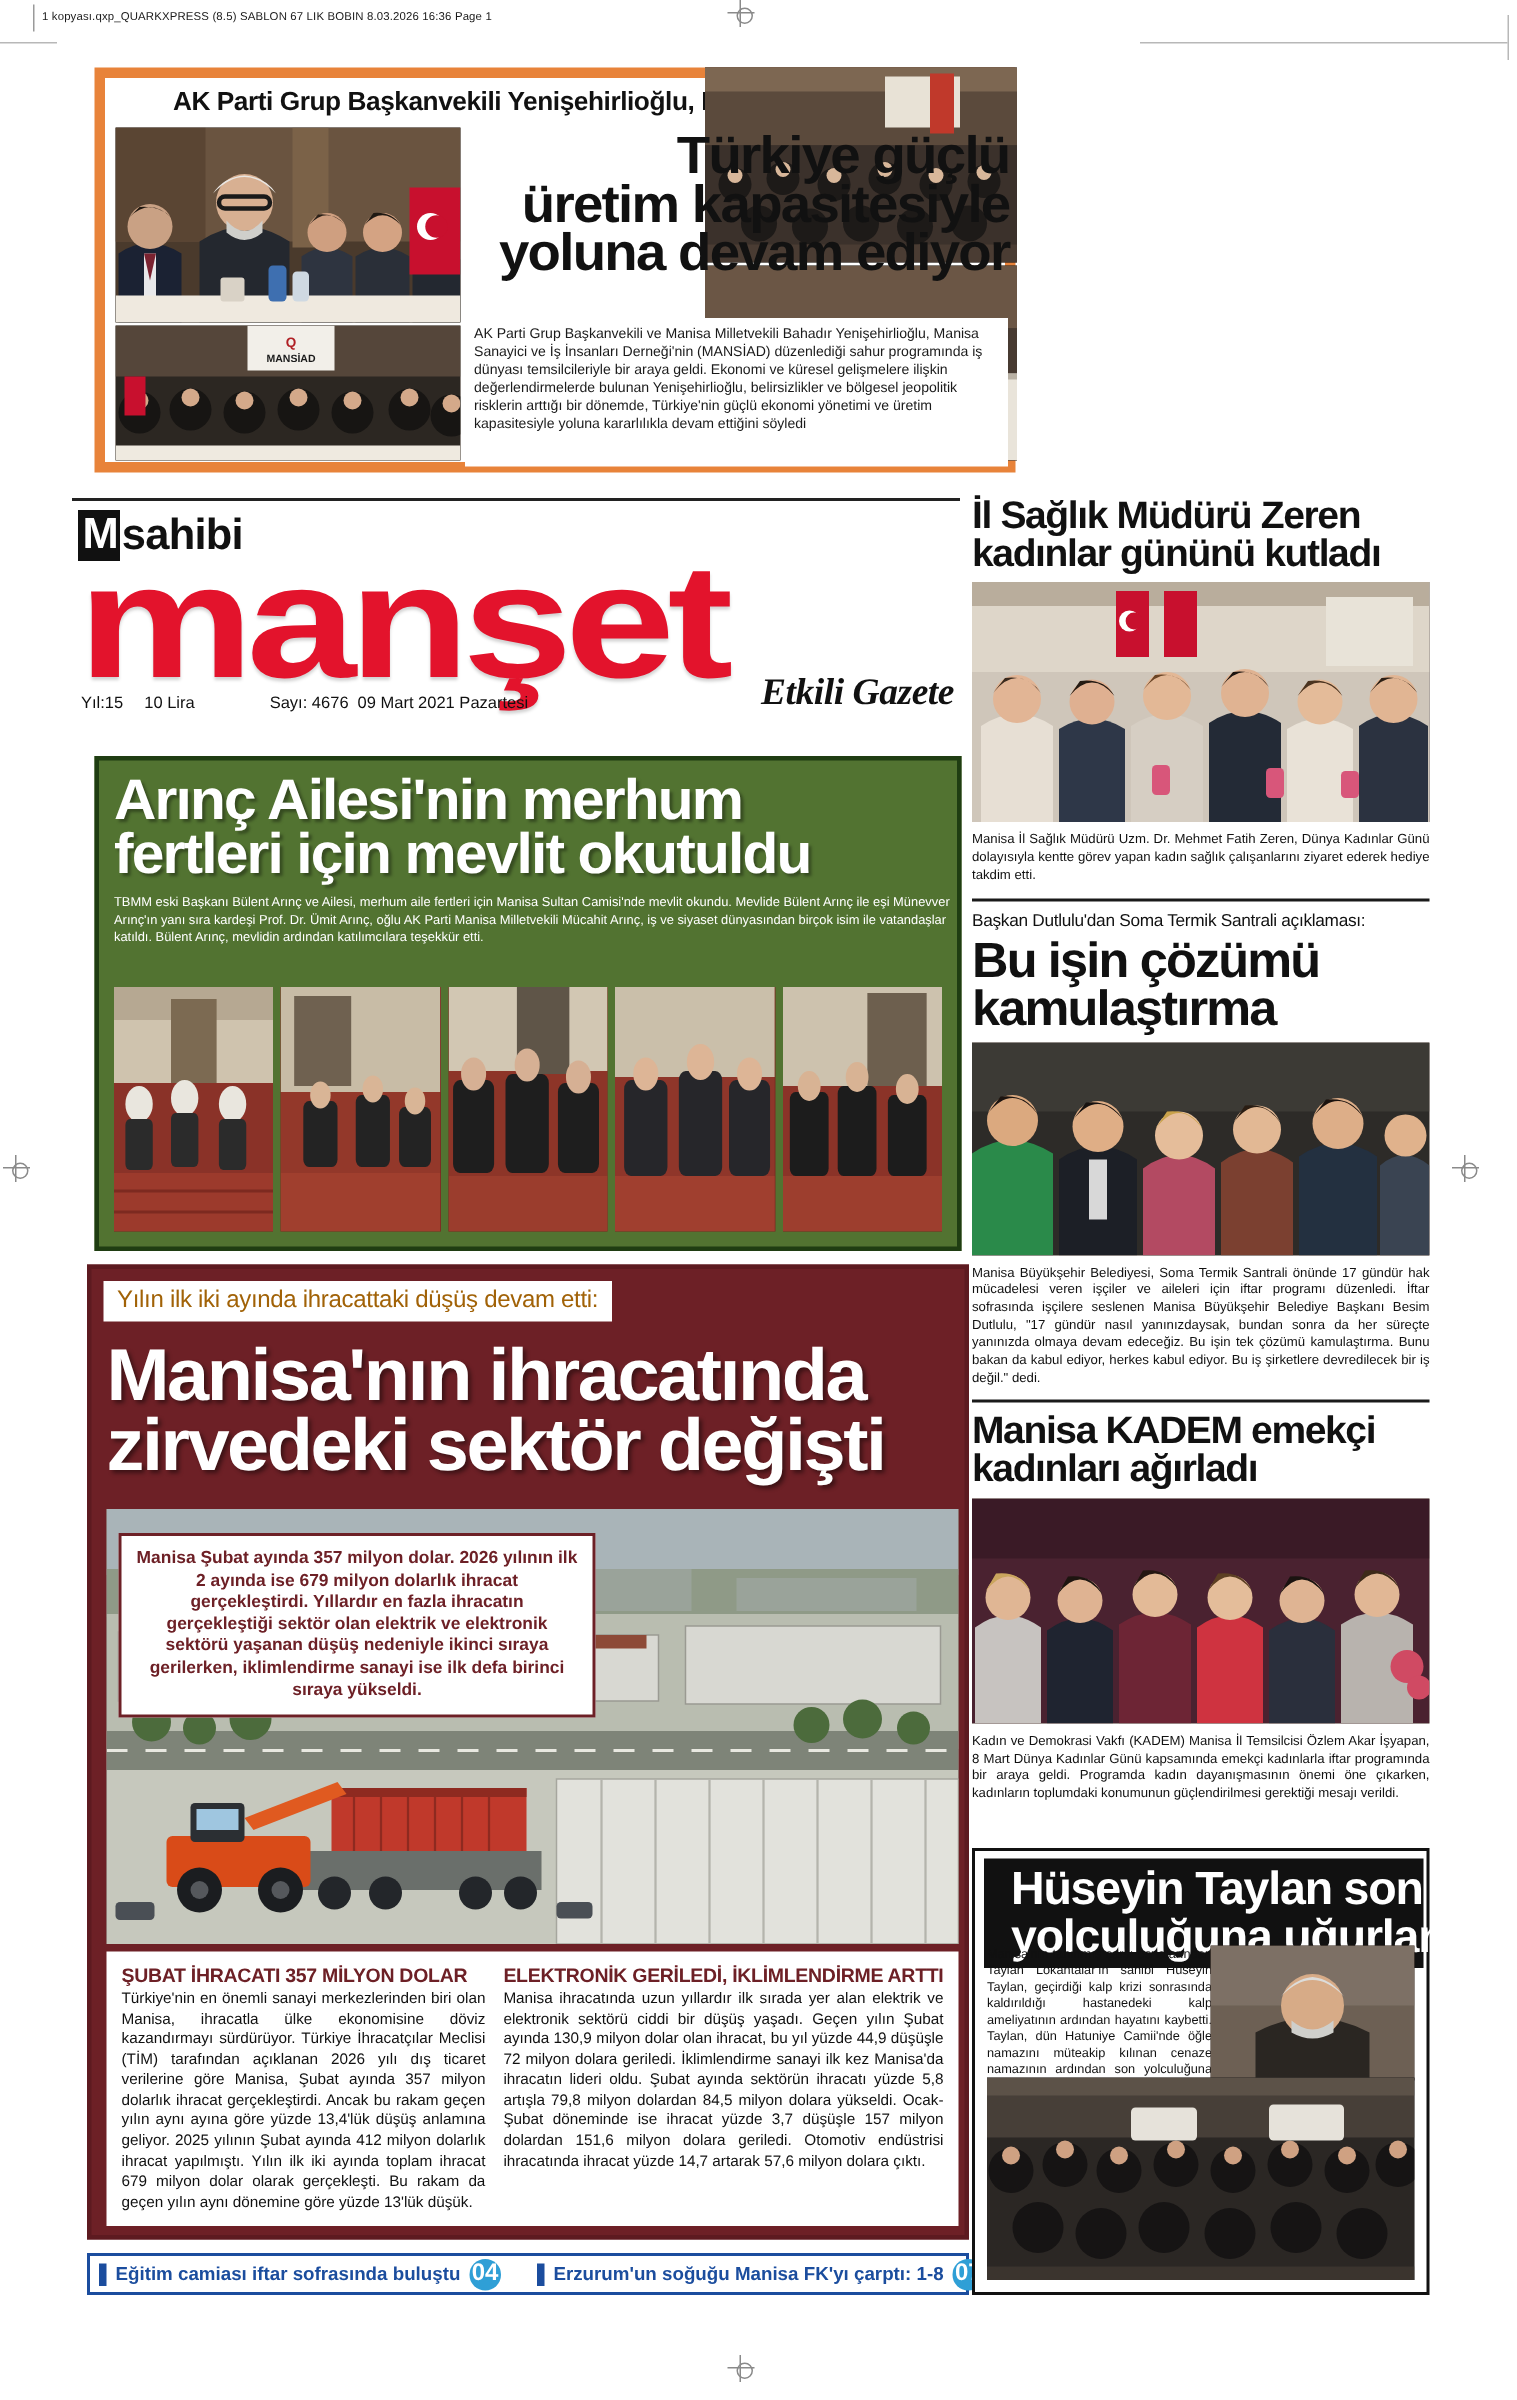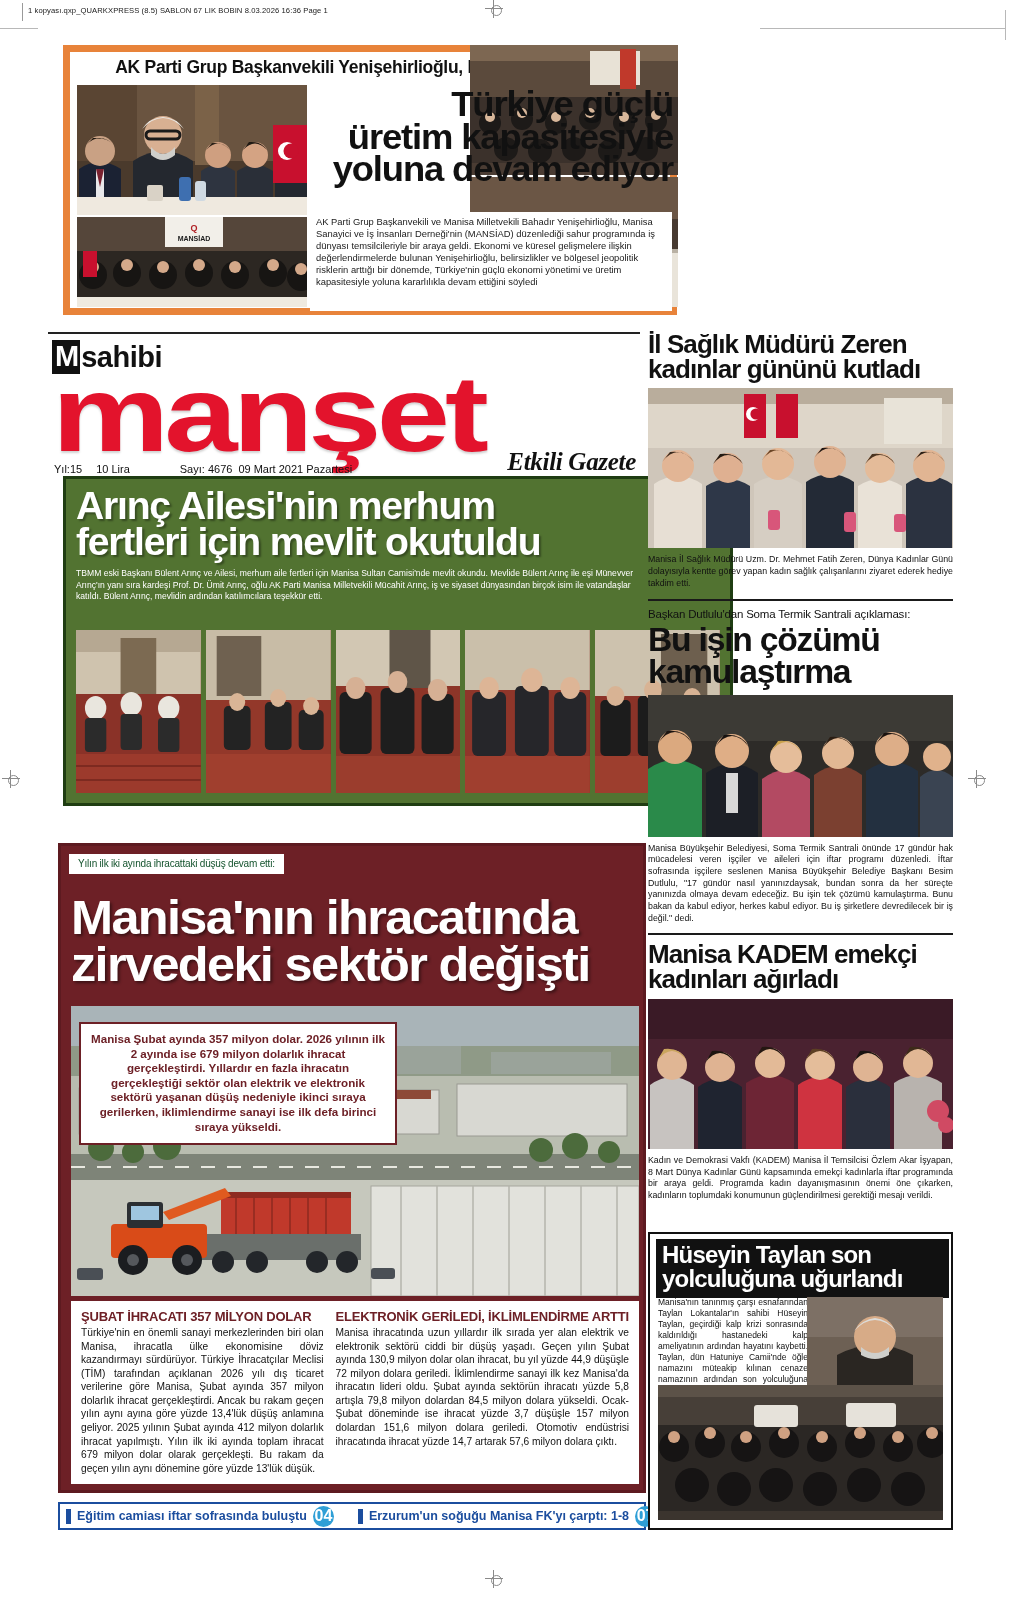--- a/index.html
+++ b/index.html
@@ -114,21 +114,21 @@
   .mh-meta {
     position:absolute; left:6px; bottom:5px;
     font-size:11px; color:#111; white-space:nowrap;
   }
   .mh-meta .sp1 { display:inline-block; width:14px; }
   .mh-meta .sp2 { display:inline-block; width:50px; }
   .mh-meta .sp3 { display:inline-block; width:6px; }
 
   
   .arinc {
-    position:absolute; left:63px; top:476px; width:670px; height:330px;
+    position:absolute; left:63px; top:504px; width:578px; height:330px;
     background:#527331; border:3px solid #1f3d12;
     padding:9px 10px 10px 10px;
   }
   .arinc-h {
     color:#fff; font-weight:bold; font-size:38px; line-height:0.95;
     letter-spacing:-1.2px; text-shadow:2px 2px 2px rgba(0,0,0,.35);
     transform:scaleX(1.03); transform-origin:left top;
   }
   .arinc-h span { display:block; white-space:nowrap; }
   .arinc-sum {
@@ -141,21 +141,21 @@
   }
   .arinc-photos > div { flex:1; overflow:hidden; background:#7a2a22; }
 
   
   .export {
     position:absolute; left:58px; top:843px; width:588px; height:650px;
     background:#6d2026; border:3px solid #5d1a20;
   }
   .ex-kicker {
     position:absolute; left:8px; top:8px;
-    background:#fff; color:#14532d; font-size:10px; font-weight:normal;
+    background:#fff; color:#a16207; font-size:16px; font-weight:normal;
     padding:4px 9px 5px 9px; letter-spacing:-.2px; white-space:nowrap;
   }
   .ex-headline {
     position:absolute; left:10px; top:48px; width:568px;
     color:#fff; font-weight:bold; font-size:49px; line-height:0.95;
     letter-spacing:-1.6px; text-shadow:2px 2px 3px rgba(0,0,0,.45);
     transform:scaleX(1.03); transform-origin:left top;
   }
   .ex-headline span { display:block; white-space:nowrap; }
   .ex-photo {
@@ -209,22 +209,22 @@
   .rail-photo { width:100%; overflow:hidden; background:#5a4a40; margin-top:7px; }
   .rail-text { font-size:8.8px; line-height:1.33; color:#111; margin-top:6px; text-align:justify; }
 
   .obit {
     position:absolute; left:648px; top:1232px; width:305px; height:298px;
     border:2px solid #111; background:#fff;
   }
   .obit-h {
     position:absolute; left:6px; top:5px; width:293px;
     background:#111; color:#fff; font-weight:bold;
-    font-size:24px; line-height:1.02; letter-spacing:-.8px;
-    padding:4px 5px 6px 6px;
+    font-size:31px; line-height:1.02; letter-spacing:-.8px;
+    padding:4px 5px 6px 18px;
   }
   .obit-h span { display:block; white-space:nowrap; }
   .obit-text {
     position:absolute; left:8px; top:63px; width:150px;
     font-size:8.5px; line-height:1.3; color:#111; text-align:justify;
   }
   .obit-portrait {
     position:absolute; right:8px; top:63px; width:136px; height:90px;
     overflow:hidden; background:#3b2f28;
   }

